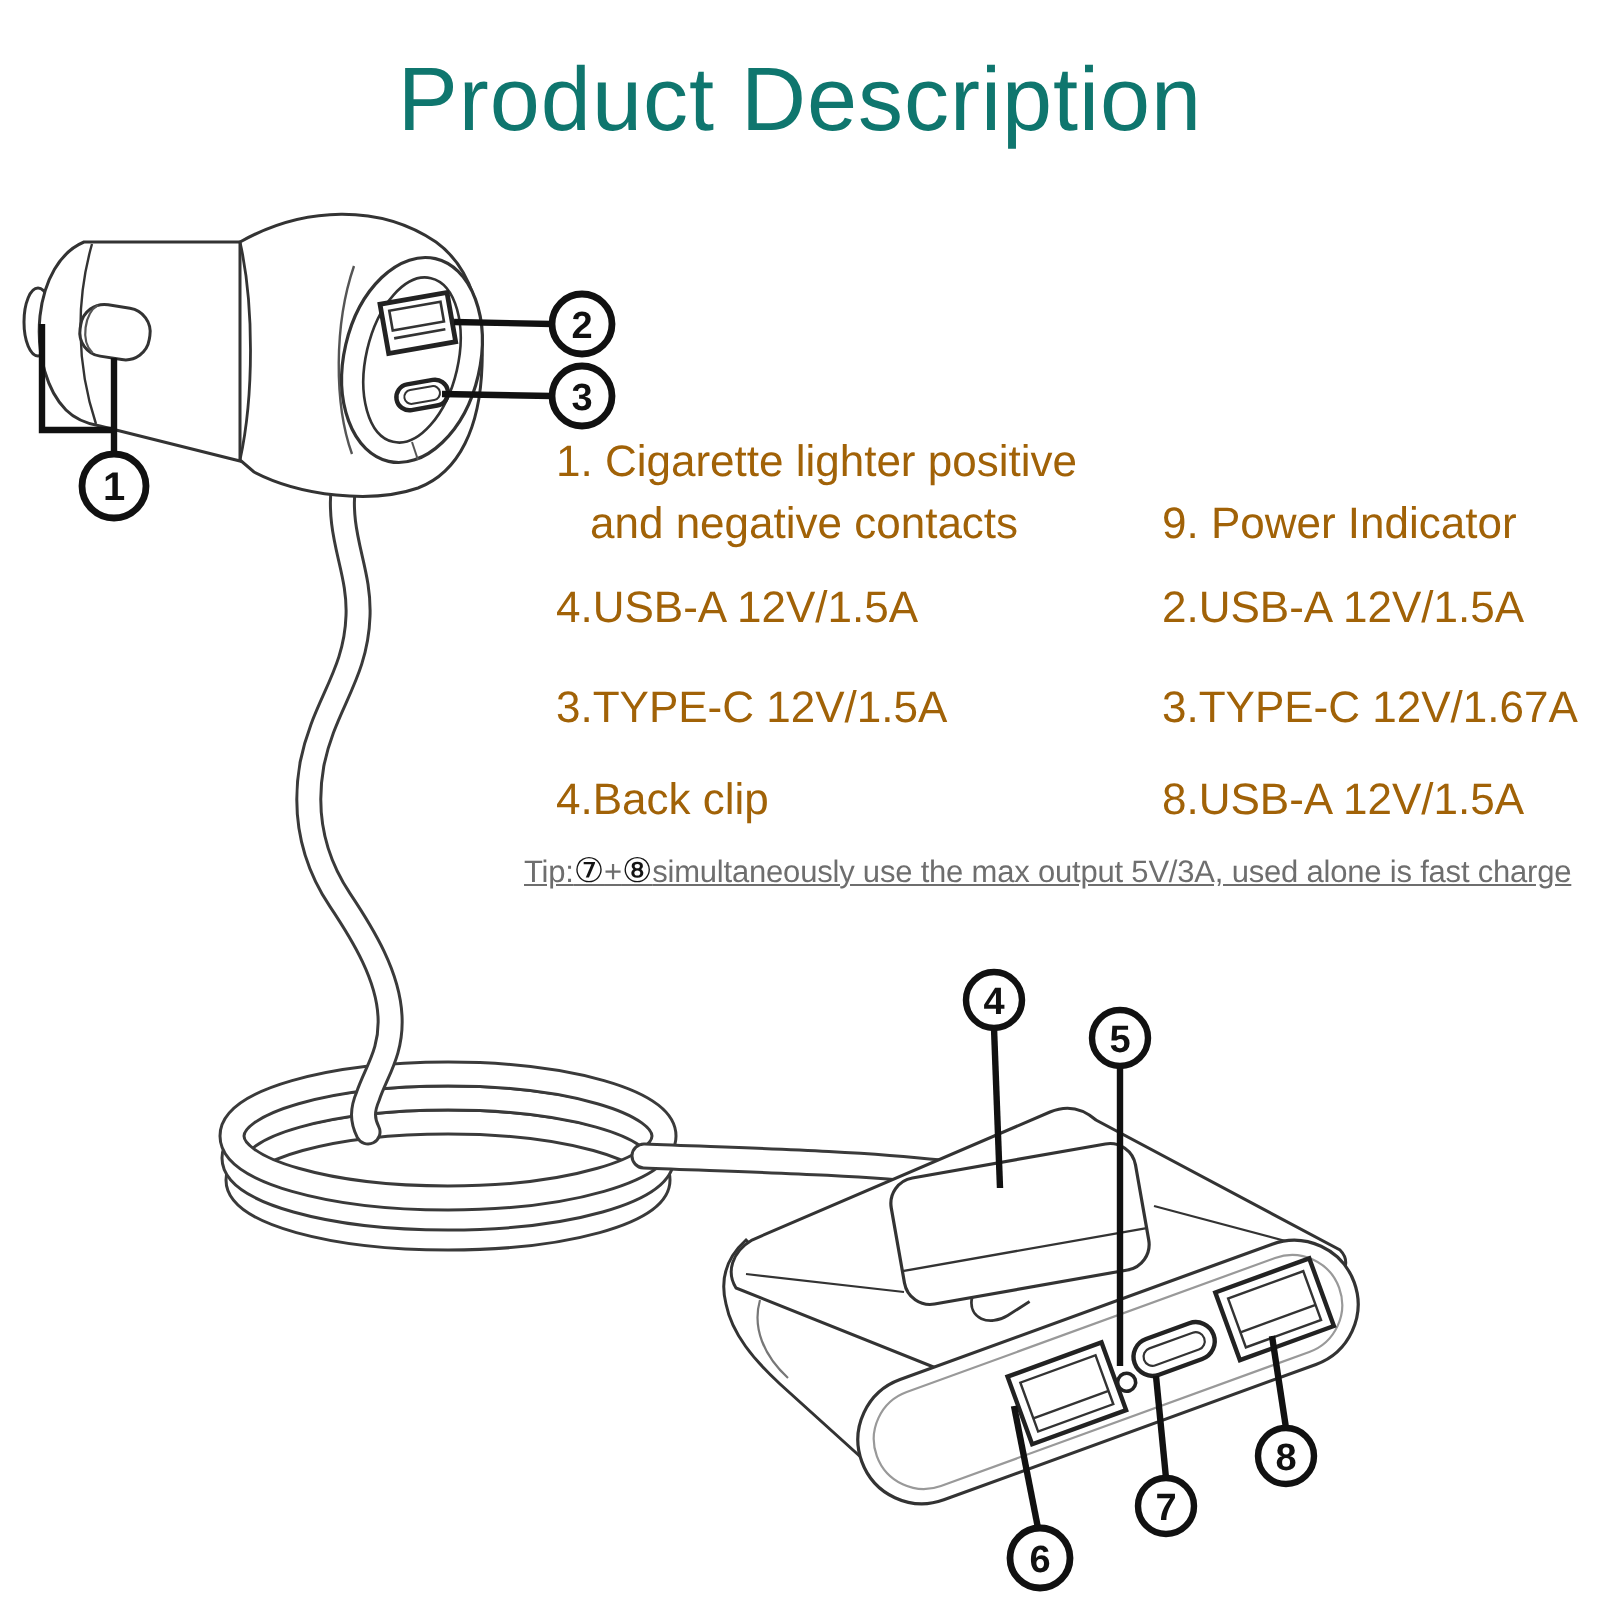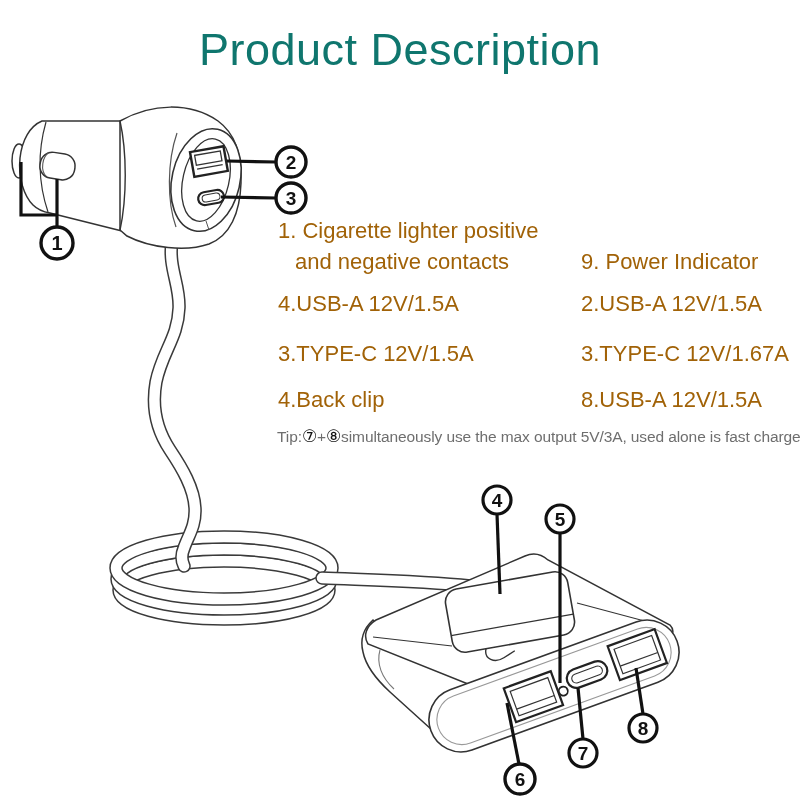--- a/index.html
+++ b/index.html
@@ -10,21 +10,21 @@
   .title{top:24px;left:0;width:800px;text-align:center;font-size:45px;color:#0f766e;letter-spacing:0.5px;}
   .leg{font-size:22px;}
   .col-l{left:278px;}
   .col-r{left:581px;}
   .r1a{top:218px;}
   .r1b{top:249px;left:295px;}
   .r1{top:249px;}
   .r2{top:291px;}
   .r3{top:341px;}
   .r4{top:387px;text-align:center;}
-  .tip{top:426px;left:277px;font-size:15.5px;color:#6e6e6e;letter-spacing:-0.1px;}
+  .tip{top:426px;left:262px;font-size:15.5px;color:#6e6e6e;letter-spacing:-0.1px;text-decoration:underline;}
   .tip .badge{color:#141414;font-size:17px;font-family:"DejaVu Sans","Liberation Sans",sans-serif;}
   .cnum{font-family:"Liberation Sans",sans-serif;font-size:19px;font-weight:bold;fill:#111;}
   .cnum-big{font-size:20px;}
 </style>
 </head>
 <body>
 
 <div class="page">
 
   <svg class="art" width="800" height="800" viewBox="0 0 800 800">

